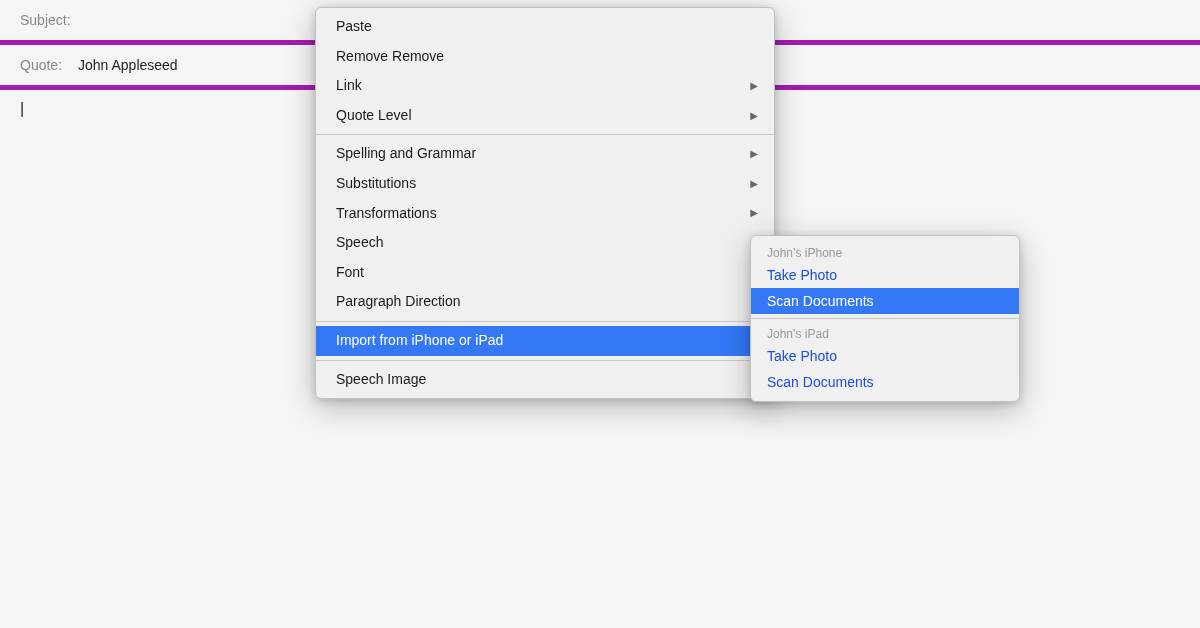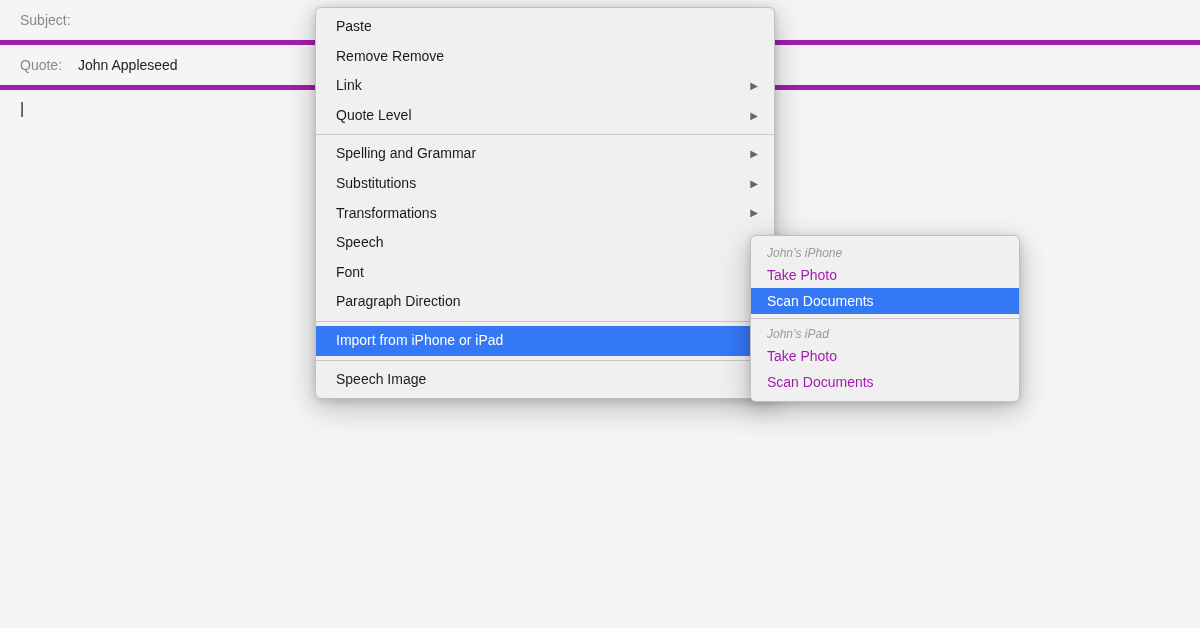--- a/index.html
+++ b/index.html
@@ -115,30 +115,29 @@
       box-shadow: 0 8px 30px rgba(0,0,0,0.25), 0 2px 8px rgba(0,0,0,0.15);
       padding: 6px 0;
       z-index: 200;
     }
 
     .submenu-section-header {
       padding: 4px 16px 2px 16px;
       font-size: 12px;
       color: #999;
       font-weight: 400;
-      font-style: italic;
     }
 
     .submenu-item {
       display: flex;
       align-items: center;
       padding: 5px 16px;
       cursor: pointer;
       font-size: 14px;
-      color: #a21caf;
+      color: #1d4ed8;
       min-height: 26px;
     }
 
     .submenu-item.highlighted {
       background: #3478f6;
       color: white;
     }
 
     .submenu-separator {
       height: 1px;

